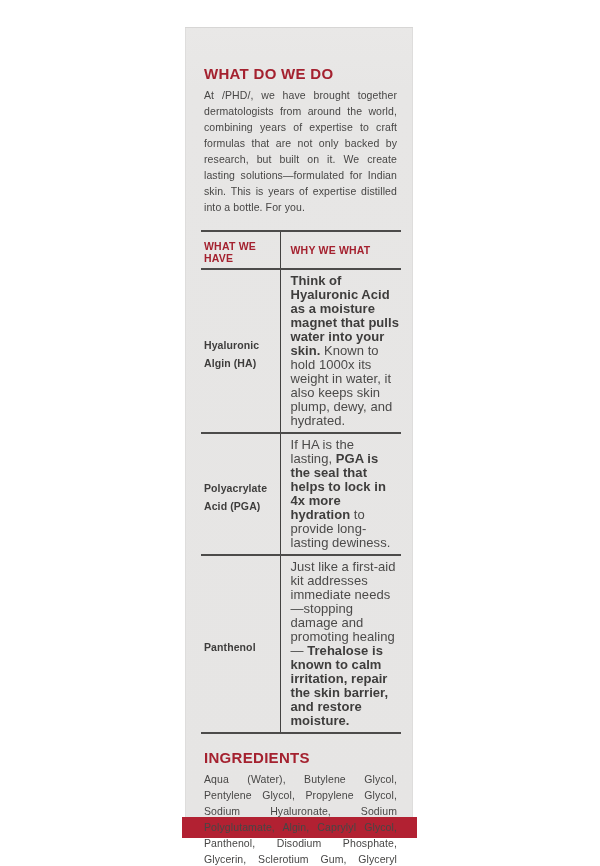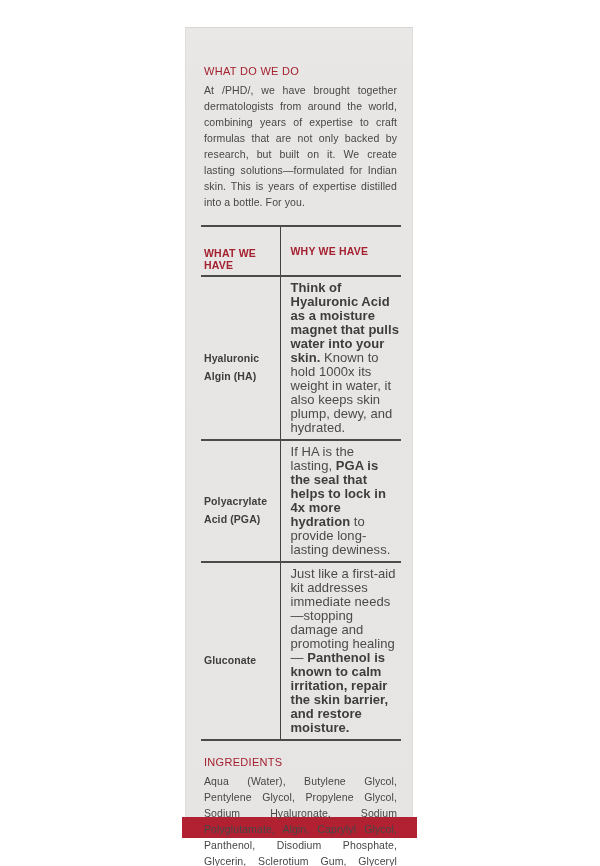--- a/index.html
+++ b/index.html
@@ -19,22 +19,22 @@
     width: 228px; height: 790px;
     background: linear-gradient(180deg, #e9e8e7 0%, #e7e6e5 8%, #e6e5e4 100%);
     box-shadow: inset 0 1px 0 #d7d6d5, inset 1px 0 0 #dedddc, inset -1px 0 0 #dedddc;
   }
 
   .section { padding-left: 19px; padding-right: 16px; }
   .section-about { padding-top: 38px; }
 
   .red-heading {
     color: #a4212f;
-    font-size: 11px;
-    font-weight: 400;
+    font-size: 15px;
+    font-weight: 700;
     letter-spacing: 0.3px;
     margin-bottom: 5px;
   }
 
   .body-text {
     color: #474645;
     font-size: 10.5px;
     line-height: 16px;
     text-align: justify;
     letter-spacing: 0.1px;
@@ -42,21 +42,21 @@
 
   .ingredients-table {
     border-collapse: collapse;
     table-layout: fixed;
     margin: 15px 11px 0 16px;
     width: 200px;
     border-top: 2px solid #4c4b4a;
   }
   .ingredients-table tr { border-bottom: 2px solid #4c4b4a; }
   .ingredients-table th, .ingredients-table td { vertical-align: middle; }
-  .col1 { width: 79px; border-right: 1.5px solid #434241; padding: 20px 6px 4px 3px; }
+  .col1 { width: 79px; border-right: 1.5px solid #434241; padding: 8px 6px 4px 3px; }
   .col2 { width: 121px; padding: 4px 2px 4px 10px; }
 
   th.col1, th.col2 {
     color: #a4212f;
     font-size: 10.5px;
     font-weight: 700;
     text-align: left;
     letter-spacing: 0.2px;
   }
   .row-header { height: 38px; }
@@ -92,21 +92,21 @@
 
     <div class="section section-about">
       <h2 class="red-heading">WHAT DO WE DO</h2>
       <p class="body-text">At /PHD/, we have brought together dermatologists from around the world, combining years of expertise to craft formulas that are not only backed by research, but built on it. We create lasting solutions—formulated for Indian skin. This is years of expertise distilled into a bottle. For you.</p>
     </div>
 
     <table class="ingredients-table">
       <tbody>
           <tr class="row-header">
         <th class="col1">WHAT WE HAVE</th>
-        <th class="col2">WHY WE HAVE</th>
+        <th class="col2">WHY WE WHAT</th>
       </tr>
 
       <tr class="row-ha">
         <td class="col1">
           <span class="ing-name">Hyaluronic Algin (HA)</span>
         </td>
         <td class="col2">
           <span class="b">Think of Hyaluronic Acid as a moisture magnet that pulls water into your skin.</span><span> Known to hold 1000x its weight in water, it also keeps skin plump, dewy, and hydrated.</span>
         </td>
       </tr>
@@ -115,24 +115,24 @@
         <td class="col1">
           <span class="ing-name">Polyacrylate Acid (PGA)</span>
         </td>
         <td class="col2">
           <span>If HA is the lasting, </span><span class="b">PGA is the seal that helps to lock in 4x more hydration</span><span> to provide long-lasting dewiness.</span>
         </td>
       </tr>
 
       <tr class="row-panthenol">
         <td class="col1">
-          <span class="ing-name">Gluconate</span>
+          <span class="ing-name">Panthenol</span>
         </td>
         <td class="col2">
-          <span>Just like a first-aid kit addresses immediate needs—stopping damage and promoting healing— </span><span class="b">Panthenol is known to calm irritation, repair the skin barrier, and restore moisture.</span>
+          <span>Just like a first-aid kit addresses immediate needs—stopping damage and promoting healing— </span><span class="b">Trehalose is known to calm irritation, repair the skin barrier, and restore moisture.</span>
         </td>
       </tr>
     </tbody>
       </table>
 
     <div class="section section-ingredients">
       <h2 class="red-heading">INGREDIENTS</h2>
       <p class="body-text">Aqua (Water), Butylene Glycol, Pentylene Glycol, Propylene Glycol, Sodium Hyaluronate, Sodium Polyglutamate, Algin, Caprylyl Glycol, Panthenol, Disodium Phosphate, Glycerin, Sclerotium Gum, Glyceryl Polyacrylate, Potassium Phosphate, Serine, Trehalose, Urea, Hydrolyzed Sclerotium Gum, Phenoxyethanol, Ethylhexylglycerin, Hydroxyethyl Cellulose, Xanthan Gum, Lecithin, Pullulan, Sodium Gluconate.</p>
     </div>
 

